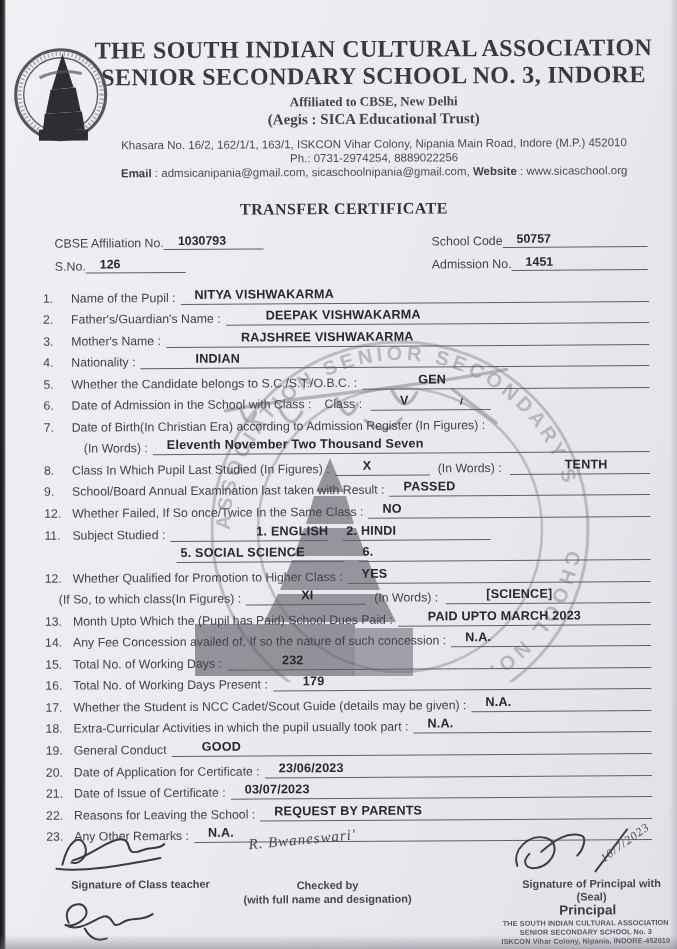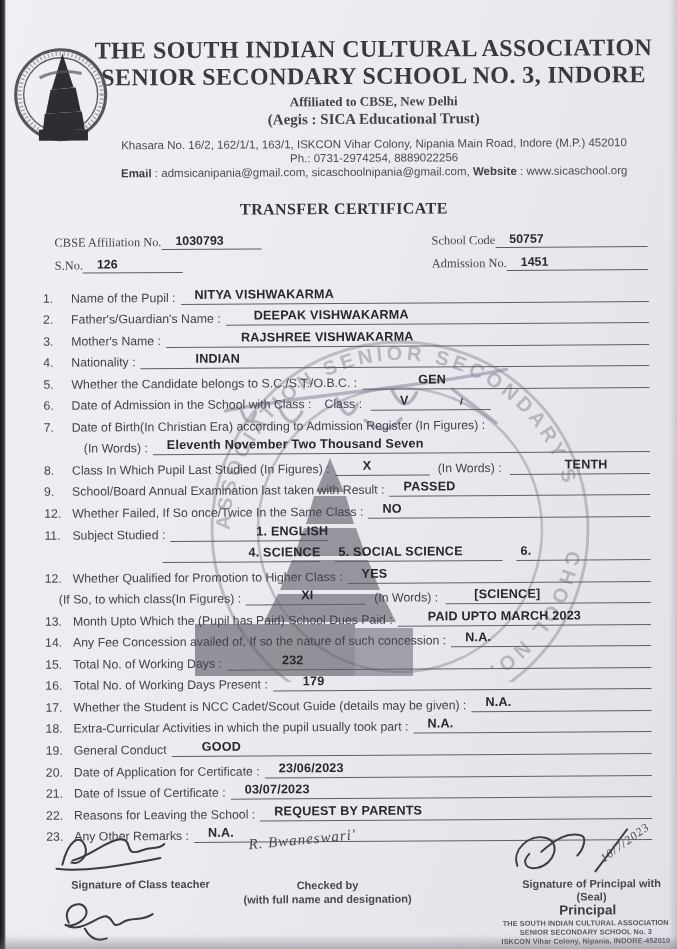--- a/index.html
+++ b/index.html
@@ -33,36 +33,36 @@
   .hdr b{color:#3f3e45;}
 
   .doc-title{margin-top:21px;text-align:center;font-family:"Liberation Serif",serif;
              font-weight:bold;font-size:16px;letter-spacing:.4px;color:#333238;padding-left:14px;}
 
   
   .meta{margin:8px 28px 0 56px;}
   .meta-row{display:flex;justify-content:space-between;height:23px;align-items:flex-end;font-size:12.4px;}
   .meta-left,.meta-right{display:flex;align-items:flex-end;}
   .meta-right{width:216px;}
-  .meta-lbl{white-space:nowrap;color:#45444b;font-family:Liberation Serif, serif;}
+  .meta-lbl{white-space:nowrap;color:#45444b;}
   .meta-val{border-bottom:1.2px solid #5e5d65;font-weight:bold;color:#29282e;
             padding:0 4px 1px 14px;white-space:nowrap;} .w95{width:100px;} .wfill{flex:1;}
 
   
   .items{margin:10px 27px 0 44px;}
   .row{display:flex;align-items:flex-end;height:21.55px;font-size:12.3px;color:#43424a;}
   .num{flex:0 0 28px;}
   .lbl{white-space:nowrap;padding-right:5px;}
   .mid-lbl{white-space:nowrap;padding:0 8px;}
   .fill{flex:1;border-bottom:1px solid #605f67;display:flex;align-items:flex-end;min-width:0;position:relative;}
   .seg{border-bottom:1px solid #605f67;display:flex;align-items:flex-end;}
   .gap{width:14px;}
   .val{font-weight:bold;white-space:nowrap;color:#28272d;font-size:12.6px;
        line-height:15px;margin-left:14px;letter-spacing:.2px;padding-bottom:1px;}
-  .m30{margin-left:30px;} .m40{margin-left:28px;} .m55{margin-left:55px;}
+  .m30{margin-left:30px;} .m40{margin-left:40px;} .m55{margin-left:55px;}
   .m75{margin-left:75px;} .m130{margin-left:56px;} .m4{margin-left:4px;} .m28{margin-left:28px;}
   .sub{padding-left:40px;} .sub-sm{padding-left:14px;}
   .fx95{flex:0 0 95px;} .fx120{flex:0 0 120px;} .fx158{flex:0 0 158px;justify-content:flex-end;} .fx148{flex:0 0 148px;} .fx168{flex:0 0 168px;}
   .ind118{margin-left:118px;}
   .pen-mark{position:absolute;right:28px;bottom:4px;width:3px;height:8px;
             border-right:2px solid #4e4d55;border-radius:70%;transform:rotate(14deg);}
 
   
   .wm{position:absolute;left:105px;top:322px;width:500px;height:360px;z-index:1;}
   .hindi{position:absolute;left:218px;top:372px;width:300px;height:75px;
@@ -264,28 +264,28 @@
           </span>
       </div>
 
       <div class="row">
         <span class="num">11.</span>
         <span class="lbl">Subject Studied :</span>
         <span class="seg fx158">
             <span class="val m4">1. ENGLISH</span>
           </span>
         <span class="gap"></span>
+        <span class="seg fx148">
+            <span class="val m4">2. HINDI</span>
+          </span>
         <span class="gap"></span>
       </div>
 
       <div class="row">
         <span class="ind118"></span>
-        <span class="seg fx158">
-            <span class="val m4">4. SCIENCE</span>
-          </span>
         <span class="gap"></span>
         <span class="seg fx168">
             <span class="val m4">5. SOCIAL SCIENCE</span>
           </span>
         <span class="gap"></span>
         <span class="seg" style="flex:1">
             <span class="val m4">6.</span>
           </span>
       </div>
 

